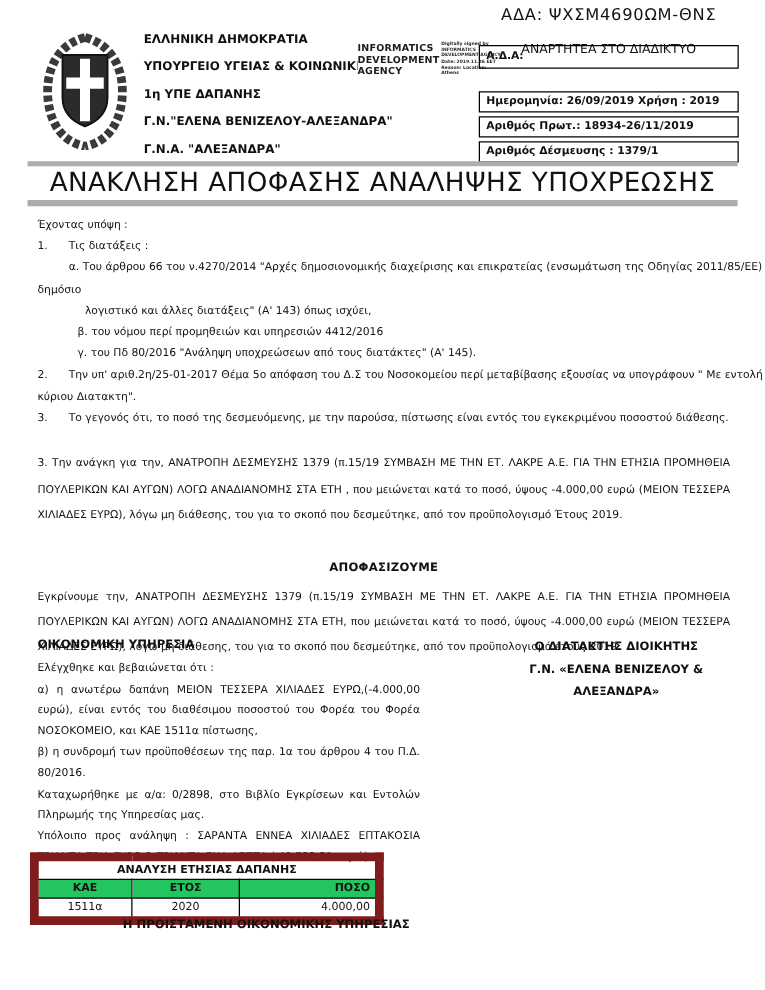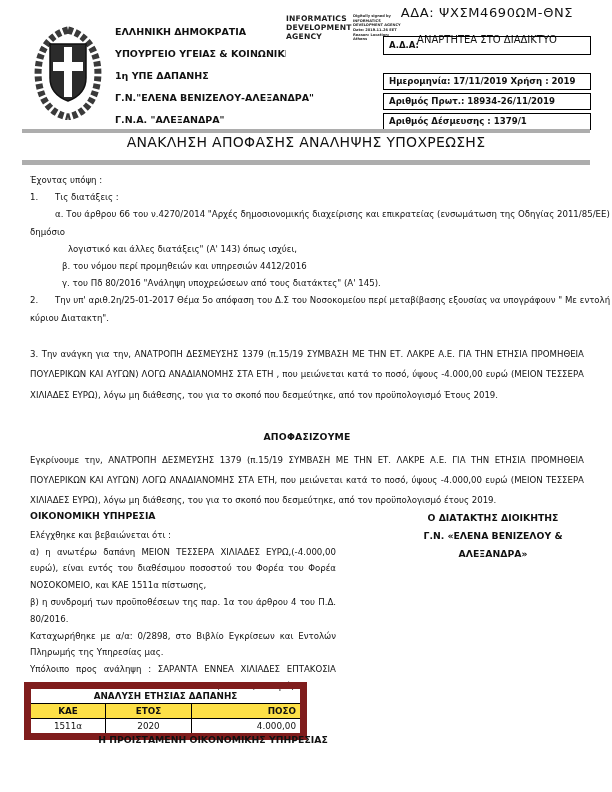--- a/index.html
+++ b/index.html
@@ -5,55 +5,55 @@
   html,body { margin:0; padding:0; background:#888; }
   .page {
     position:relative; width:612px; height:792px; margin:0 auto;
     background:#ffffff; overflow:hidden;
     font-family:"DejaVu Sans","Liberation Sans",sans-serif; color:#111111;
   }
   
   .emblem { position:absolute; left:30px; top:26px; width:76px; height:94px; }
   .issuer { position:absolute; left:115px; top:26px; font-weight:bold; font-size:9.5px; }
   .issuer div { line-height:11px; margin-bottom:11px; white-space:nowrap; }
-  .stamp { position:absolute; left:286px; top:14px; width:118px; height:47px; display:flex; gap:3px; background:#fff; }
+  .stamp { position:absolute; left:286px; top:14px; width:118px; height:47px; display:flex; gap:3px; background:#fff;align-items:flex-end; }
   .stamp-agency { font-size:7.6px; font-weight:bold; color:#1c1c1c; width:64px; line-height:1.2; letter-spacing:0.2px; }
   .stamp-details { font-size:3.6px; font-weight:bold; line-height:1.3; width:48px; color:#2a2a2a; }
   .ada-top { position:absolute; left:378px; top:5px; width:218px; text-align:center; font-size:13px; letter-spacing:0.6px; white-space:nowrap; }
   .anartitea { position:absolute; left:378px; top:34px; width:218px; text-align:center; font-size:10px; font-weight:normal; }
   .hbox { position:absolute; left:383px; width:208px; height:17px; border:1px solid #000;
           font-size:8.6px; font-weight:bold; line-height:15px; padding-left:5px; box-sizing:border-box; white-space:nowrap; }
   #box-ada  { top:36px; height:19px; line-height:17px; }
   #box-date { top:73px; }
   #box-prot { top:93px; }
   #box-desm { top:113px; }
   .bar { position:absolute; left:22px; width:568px; background:#adadad; }
   #bar-top { top:129px; height:4px; }
   #bar-bottom { top:160px; height:5px; }
-  .doc-title { position:absolute; left:0; top:134px; width:612px; text-align:center; font-size:14px; letter-spacing:0.3px; white-space:nowrap; }
+  .doc-title { position:absolute; left:0; top:134px; width:612px; text-align:center; font-size:21px; letter-spacing:0.3px; white-space:nowrap; }
   
   .body-block { position:absolute; left:30px; top:172px; width:554px; font-size:8.6px; }
   .bline { line-height:17.2px; white-space:nowrap; }
   .bline .num { display:inline-block; width:25px; }
   .ind25 { padding-left:25px; }
   .ind32 { padding-left:32px; }
   .ind38 { padding-left:38px; }
   .need-para { margin-top:17px; line-height:20.5px; text-align:justify; }
   .decide { margin-top:26px; text-align:center; font-weight:bold; font-size:9.3px; letter-spacing:0.2px; }
   .approve-para { margin-top:8px; line-height:20px; text-align:justify; }
   
   .fin-col { position:absolute; left:30px; top:508px; width:306px; font-size:8.6px; line-height:16.8px; }
   .fin-col .heading { font-weight:bold; font-size:9.3px; margin-bottom:2px; }
   .fin-col p { margin:0; text-align:justify; }
   .auth-col { position:absolute; left:392px; top:509px; width:202px; text-align:center; font-weight:bold; font-size:9.3px; line-height:18px; }
   
   table.expense { position:absolute; left:24px; top:682px; width:282px; border-collapse:collapse; border:7px solid #7f1d1d; table-layout:fixed; }
   table.expense td, table.expense th { border:1px solid #000; height:14px; font-size:8.8px; padding:0 4px; overflow:hidden; }
   table.expense .caption-cell { font-weight:bold; text-align:center; }
-  table.expense .colhead { font-weight:bold; background:#fde047; text-align:center; }
+  table.expense .colhead { font-weight:bold; background:#22c55e; text-align:center; }
   table.expense .colhead.poso, table.expense td.poso { text-align:right; }
   table.expense td { text-align:center; font-weight:normal; }
   .c1 { width:78px; } .c2 { width:86px; } .c3 { width:112px; }
   .footer-sign { position:absolute; left:30px; top:734px; width:366px; text-align:center; font-weight:bold; font-size:9.3px; }
 </style>
 </head>
 <body>
 
 <div class="page">
 
@@ -74,38 +74,39 @@
   </div>
 
   <div class="stamp">
     <div class="stamp-agency">INFORMATICS DEVELOPMENT AGENCY</div>
     <div class="stamp-details">Digitally signed by INFORMATICS DEVELOPMENT AGENCY Date: 2019.11.26 EET Reason: Location: Athens</div>
   </div>
 
   <div class="ada-top">ΑΔΑ: ΨΧΣΜ4690ΩΜ-ΘΝΣ</div>
   <div class="anartitea">ΑΝΑΡΤΗΤΕΑ ΣΤΟ ΔΙΑΔΙΚΤΥΟ</div>
   <div class="hbox" id="box-ada">Α.Δ.Α:</div>
-  <div class="hbox" id="box-date">Ημερομηνία: 17/11/2019 Χρήση : 2019</div>
+  <div class="hbox" id="box-date">Ημερομηνία: 26/09/2019 Χρήση : 2019</div>
   <div class="hbox" id="box-prot">Αριθμός Πρωτ.: 18934-26/11/2019</div>
   <div class="hbox" id="box-desm">Αριθμός Δέσμευσης : 1379/1</div>
 
   <div class="bar" id="bar-top"></div>
   <div class="doc-title">ΑΝΑΚΛΗΣΗ ΑΠΟΦΑΣΗΣ ΑΝΑΛΗΨΗΣ ΥΠΟΧΡΕΩΣΗΣ</div>
   <div class="bar" id="bar-bottom"></div>
 
   <div class="body-block">
     <div class="bline">Έχοντας υπόψη :</div>
     <div class="bline"><span class="num">1.</span><span>Τις διατάξεις :</span></div>
     <div class="bline ind25">α. Του άρθρου 66 του ν.4270/2014 "Αρχές δημοσιονομικής διαχείρισης και επικρατείας (ενσωμάτωση της Οδηγίας 2011/85/ΕΕ) -</div>
     <div class="bline">δημόσιο</div>
     <div class="bline ind38">λογιστικό και άλλες διατάξεις" (Α' 143) όπως ισχύει,</div>
     <div class="bline ind32">β. του νόμου περί προμηθειών και υπηρεσιών 4412/2016</div>
     <div class="bline ind32">γ. του Πδ 80/2016 "Ανάληψη υποχρεώσεων από τους διατάκτες" (Α' 145).</div>
     <div class="bline"><span class="num">2.</span><span>Την υπ' αριθ.2η/25-01-2017 Θέμα 5ο απόφαση του Δ.Σ του Νοσοκομείου περί μεταβίβασης εξουσίας να υπογράφουν " Με εντολή</span></div>
     <div class="bline">κύριου Διατακτη".</div>
+    <div class="bline"><span class="num">3.</span><span>Το γεγονός ότι, το ποσό της δεσμευόμενης, με την παρούσα, πίστωσης είναι εντός του εγκεκριμένου ποσοστού διάθεσης.</span></div>
 
     <div class="need-para">3. Την ανάγκη για την, ΑΝΑΤΡΟΠΗ ΔΕΣΜΕΥΣΗΣ 1379 (π.15/19 ΣΥΜΒΑΣΗ ΜΕ ΤΗΝ ΕΤ. ΛΑΚΡΕ Α.Ε. ΓΙΑ ΤΗΝ ΕΤΗΣΙΑ ΠΡΟΜΗΘΕΙΑ ΠΟΥΛΕΡΙΚΩΝ ΚΑΙ ΑΥΓΩΝ) ΛΟΓΩ ΑΝΑΔΙΑΝΟΜΗΣ ΣΤΑ ΕΤΗ , που μειώνεται κατά το ποσό, ύψους -4.000,00 ευρώ (ΜΕΙΟΝ ΤΕΣΣΕΡΑ ΧΙΛΙΑΔΕΣ  ΕΥΡΩ), λόγω μη διάθεσης, του για το σκοπό που δεσμεύτηκε, από τον προϋπολογισμό Έτους 2019.</div>
     <div class="decide">ΑΠΟΦΑΣΙΖΟΥΜΕ</div>
     <div class="approve-para">Εγκρίνουμε την, ΑΝΑΤΡΟΠΗ ΔΕΣΜΕΥΣΗΣ 1379 (π.15/19 ΣΥΜΒΑΣΗ ΜΕ ΤΗΝ ΕΤ. ΛΑΚΡΕ Α.Ε. ΓΙΑ ΤΗΝ ΕΤΗΣΙΑ ΠΡΟΜΗΘΕΙΑ ΠΟΥΛΕΡΙΚΩΝ ΚΑΙ ΑΥΓΩΝ) ΛΟΓΩ ΑΝΑΔΙΑΝΟΜΗΣ ΣΤΑ ΕΤΗ, που μειώνεται κατά το ποσό, ύψους -4.000,00 ευρώ (ΜΕΙΟΝ ΤΕΣΣΕΡΑ ΧΙΛΙΑΔΕΣ  ΕΥΡΩ), λόγω μη διάθεσης, του για το σκοπό που δεσμεύτηκε, από τον προϋπολογισμό έτους 2019.</div>
   </div>
 
   <div class="fin-col">
     <div class="heading">ΟΙΚΟΝΟΜΙΚΗ ΥΠΗΡΕΣΙΑ</div>
     <p>Ελέγχθηκε και βεβαιώνεται ότι :</p>
     <p>α) η ανωτέρω δαπάνη ΜΕΙΟΝ ΤΕΣΣΕΡΑ ΧΙΛΙΑΔΕΣ  ΕΥΡΩ,(-4.000,00 ευρώ), είναι εντός του διαθέσιμου ποσοστού του Φορέα  του Φορέα ΝΟΣΟΚΟΜΕΙΟ, και ΚΑΕ 1511α πίστωσης,</p>

